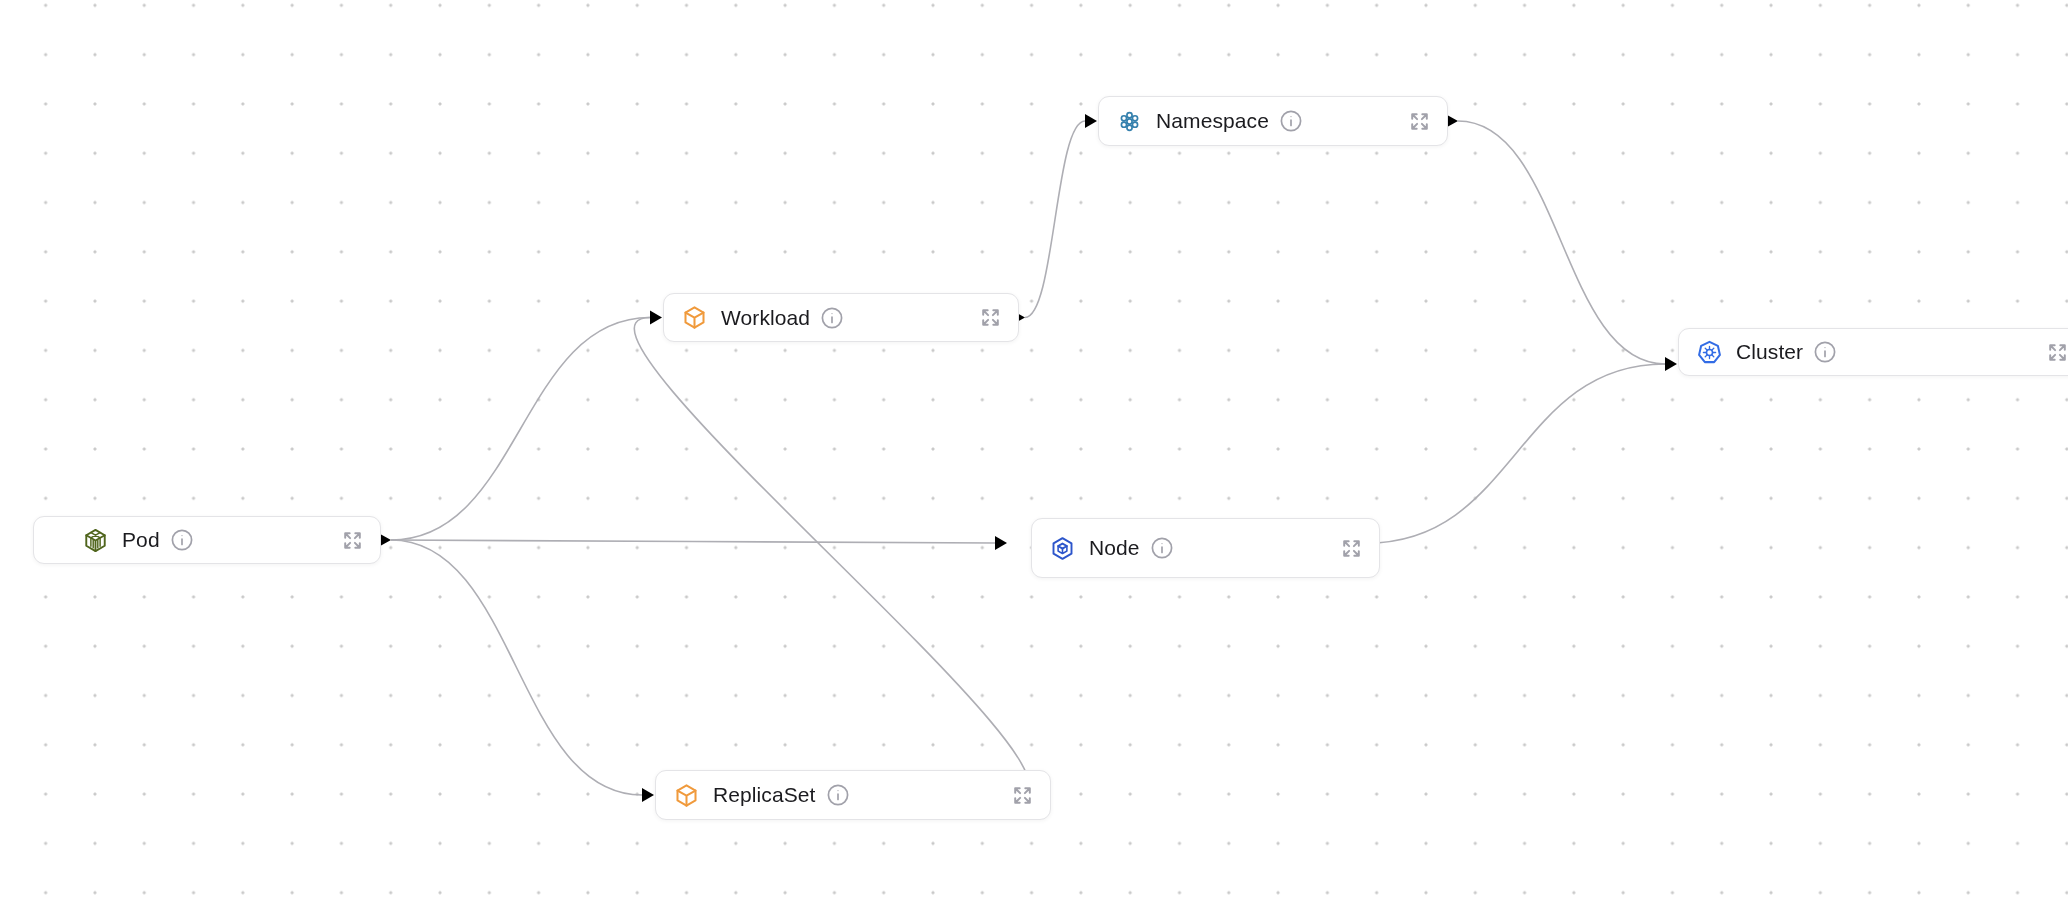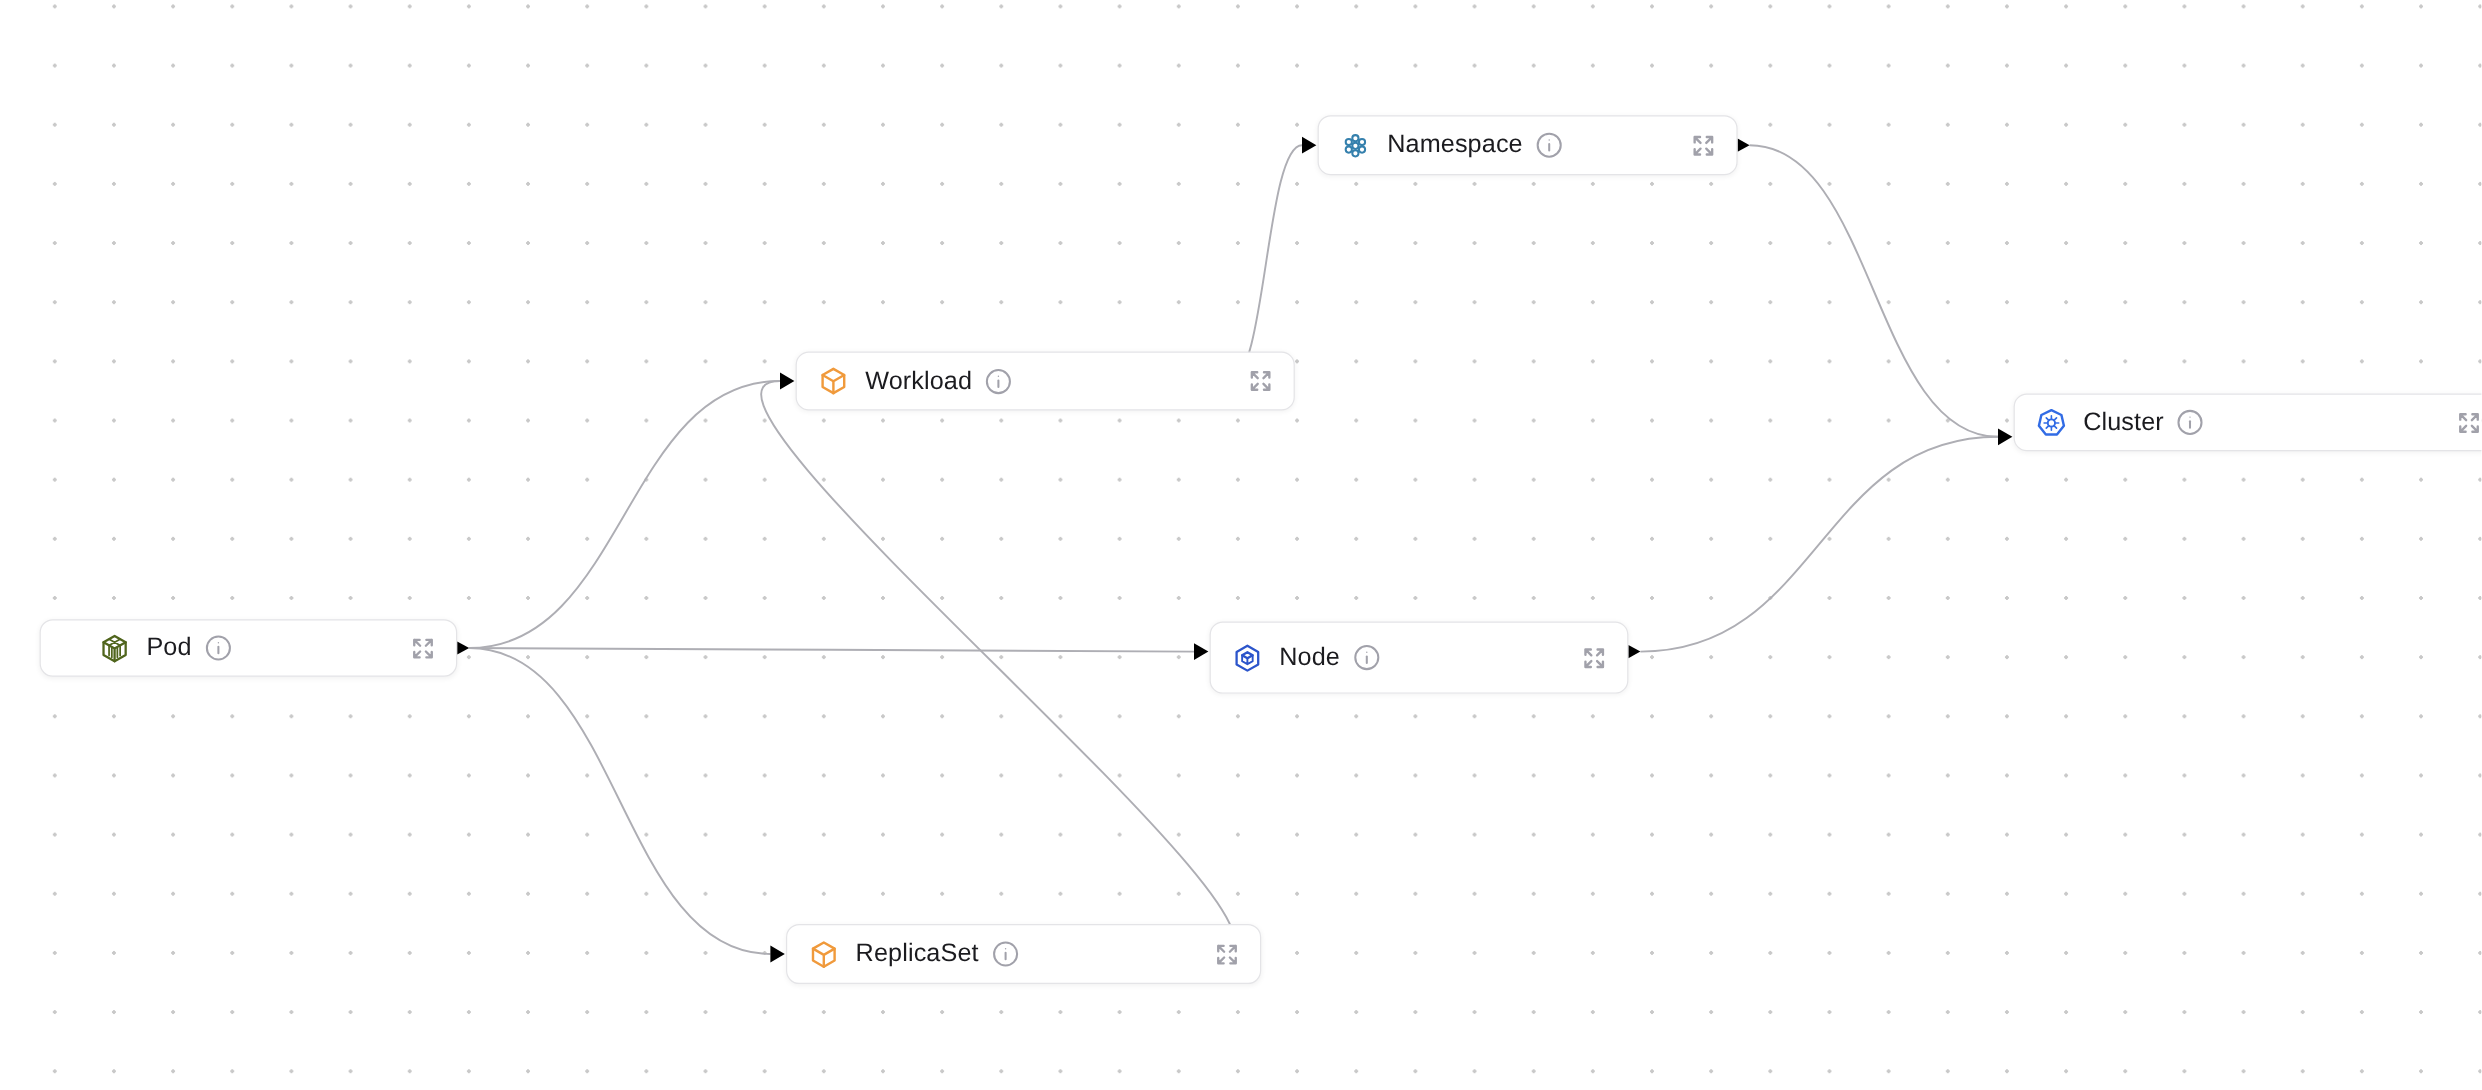--- a/index.html
+++ b/index.html
@@ -114,21 +114,21 @@
         <span class="node-spacer"></span>
         <span class="expand-icon">
           <svg viewBox="0 0 24 24" fill="none" stroke="#a1a1aa" stroke-width="1.9" stroke-linecap="round" stroke-linejoin="round">
       <path d="M9.7 9.7L5 5M5 9.3V5h4.3"></path>
       <path d="M14.3 9.7L19 5M14.7 5H19v4.3"></path>
       <path d="M9.7 14.3L5 19M5 14.7V19h4.3"></path>
       <path d="M14.3 14.3L19 19M19 14.7V19h-4.3"></path>
     </svg>
         </span>
       </div>
-      <div class="node" style="left: 663px; top: 293px; width: 416px; height: 49px; text-align: right;">
+      <div class="node" style="left: 663px; top: 293px; width: 356px; height: 49px; text-align: right;">
         <span class="node-icon">
           <svg viewBox="0 0 24 24" fill="none" stroke="#f09a3c" stroke-width="1.8" stroke-linejoin="round" stroke-linecap="round">
       <path d="M12 3l8 4.6v8.8L12 21l-8-4.6V7.6L12 3z"></path>
       <path d="M4 7.6L12 12.2l8-4.6M12 12.2V21"></path>
     </svg>
         </span>
         <span class="node-label">Workload</span>
         <span class="info-icon">
           <svg viewBox="0 0 24 24" fill="none" stroke="#a1a1aa" stroke-width="1.7" stroke-linecap="round">
       <circle cx="12" cy="12" r="9.6"></circle>
@@ -164,21 +164,21 @@
         <span class="node-spacer"></span>
         <span class="expand-icon">
           <svg viewBox="0 0 24 24" fill="none" stroke="#a1a1aa" stroke-width="1.9" stroke-linecap="round" stroke-linejoin="round">
       <path d="M9.7 9.7L5 5M5 9.3V5h4.3"></path>
       <path d="M14.3 9.7L19 5M14.7 5H19v4.3"></path>
       <path d="M9.7 14.3L5 19M5 14.7V19h4.3"></path>
       <path d="M14.3 14.3L19 19M19 14.7V19h-4.3"></path>
     </svg>
         </span>
       </div>
-      <div class="node" style="left: 1008px; top: 518px; width: 349px; height: 60px; text-align: center;">
+      <div class="node" style="left: 1031px; top: 518px; width: 349px; height: 60px; text-align: center;">
         <span class="node-icon">
           <svg viewBox="0 0 24 24" fill="none" stroke="#2c55cb" stroke-width="1.7" stroke-linejoin="round" stroke-linecap="round">
       <path d="M12 2.8l8 4.6v9.2l-8 4.6-8-4.6V7.4l8-4.6z"></path>
       <path d="M12 7.6l3.9 2.2-3.9 2.3-3.9-2.3L12 7.6z"></path>
       <path d="M8.1 9.8v4.4l3.9 2.3 3.9-2.3V9.8M12 12.1v4.4" stroke-width="1.4"></path>
     </svg>
         </span>
         <span class="node-label">Node</span>
         <span class="info-icon">
           <svg viewBox="0 0 24 24" fill="none" stroke="#a1a1aa" stroke-width="1.7" stroke-linecap="round">

